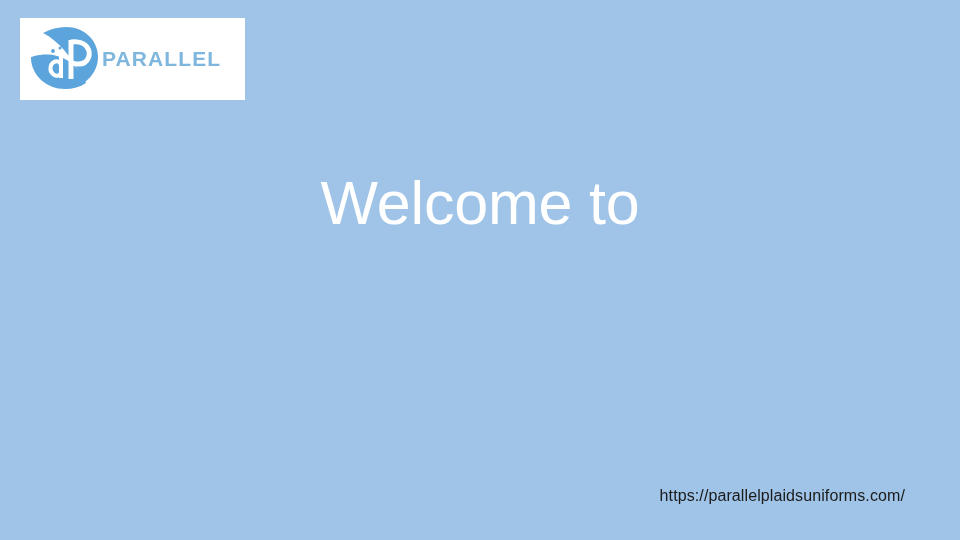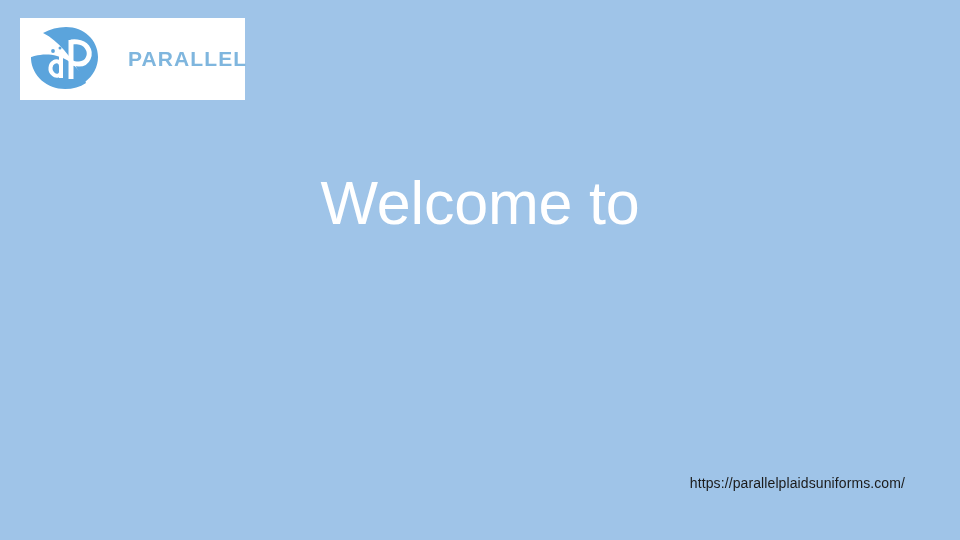--- a/index.html
+++ b/index.html
@@ -33,21 +33,21 @@
     box-sizing: border-box;
     padding-left: 8px;
   }
   #logo-mark {
     width: 72px;
     height: 66px;
     flex: 0 0 auto;
     display: block;
   }
   #logo-wordmark {
-    margin-left: 28px;
+    margin-left: 2px;
     display: flex;
     flex-direction: column;
     justify-content: center;
     line-height: 1.12;
   }
   #logo-wordmark .wm-line {
     color: #7FB6DE;
     font-size: 21px;
     font-weight: bold;
     letter-spacing: 1.1px;
@@ -69,23 +69,23 @@
     white-space: nowrap;
   }
   #headline .hl-line {
     display: block;
   }
 
   
   #footer-url {
     position: absolute;
     right: 55px;
-    top: 475px;
+    top: 487px;
     color: #1B1B1B;
-    font-size: 14px;
+    font-size: 16px;
     font-weight: normal;
     letter-spacing: 0.1px;
     white-space: nowrap;
     padding-left: 20px;
   }
 </style>
 </head>
 <body>
 
 <div id="slide">

